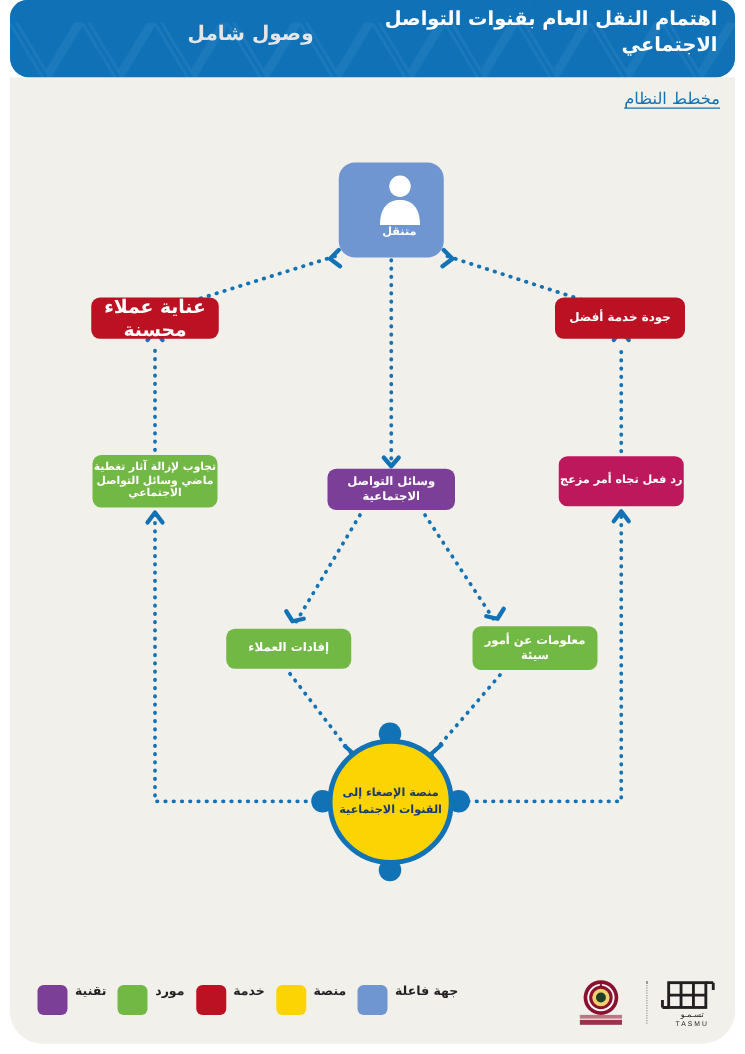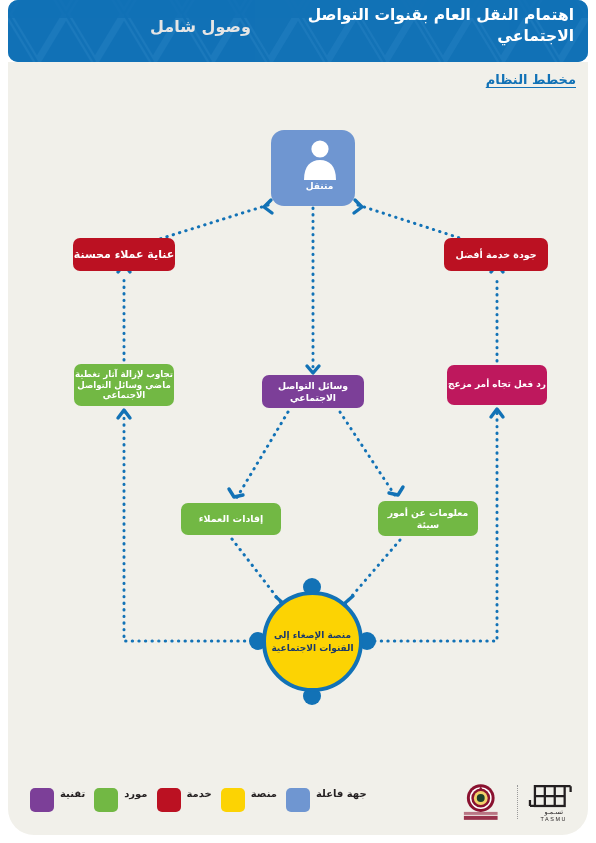--- a/index.html
+++ b/index.html
@@ -27,21 +27,20 @@
     left: 8px;
     top: 0;
     width: 580px;
     height: 62px;
     background: #1272b6;
     border-bottom-left-radius: 16px;
     border-bottom-right-radius: 16px;
     border-top-left-radius: 14px;
     border-top-right-radius: 14px;
     overflow: hidden;
-    border-radius: 10px;
   }
   .header-pattern {
     position: absolute;
     inset: 0;
     opacity: .75;
   }
   .header-title {
     position: absolute;
     right: 14px;
     top: 5px;
@@ -86,21 +85,21 @@
     border-bottom-left-radius: 26px;
     border-bottom-right-radius: 26px;
   }
 
   .subtitle {
     position: absolute;
     right: 20px;
     top: 72px;
     color: #1272b6;
     font-size: 13px;
-    font-weight: 700;
+    font-weight: 400;
     text-decoration: underline;
     text-underline-offset: 3px;
     direction: rtl;
   }
 
   
   #connectors {
     position: absolute;
     left: 0;
     top: 0;
@@ -137,21 +136,21 @@
     padding-left: 13px;
   }
   .actor-glyph { width: 42px; height: 44px; display: block; }
   .actor-label {
     font-size: 9px;
     font-weight: 600;
     color: #ffffff;
     margin-top: 1px;
   }
 
-  .node-svc-left  { left: 73px;  top: 238px; width: 102px; height: 33px; background: #bb1122; font-size: 11px; }
+  .node-svc-left  { left: 73px;  top: 238px; width: 102px; height: 33px; background: #bb1122; font-size: 15px; }
   .node-svc-right { left: 444px; top: 238px; width: 104px; height: 33px; background: #bb1122; font-size: 9.5px; }
 
   .node-res-left  { left: 74px;  top: 364px; width: 100px; height: 42px; background: #72b844; font-size: 8.6px; }
   .node-res-right { left: 447px; top: 365px; width: 100px; height: 40px; background: #be185d; font-size: 9px; }
   .node-res-mid-l { left: 181px; top: 503px; width: 100px; height: 32px; background: #72b844; font-size: 9.5px; }
   .node-res-mid-r { left: 338px; top: 501px; width: 100px; height: 35px; background: #72b844; font-size: 9.3px; margin-left: 40px; }
 
   .node-tech {
     left: 262px; top: 375px; width: 102px; height: 33px;
     background: #7c3f98; font-size: 9.3px;
@@ -320,21 +319,21 @@
   </div>
 
   <div class="node node-rounded node-svc-left">عناية عملاء محسنة</div>
 
   <div class="node node-rounded node-svc-right">جودة خدمة أفضل</div>
 
   <div class="node node-rounded node-res-left">تجاوب لإزالة آثار تغطية ماضي وسائل التواصل الاجتماعي</div>
 
   <div class="node node-rounded node-res-right">رد فعل تجاه أمر مزعج</div>
 
-  <div class="node node-rounded node-tech">وسائل التواصل الاجتماعي</div>
+  <div class="node node-rounded node-tech">وسائل التواصل الاجتماعية</div>
 
   <div class="node node-rounded node-res-mid-l">إفادات العملاء</div>
 
   <div class="node node-rounded node-res-mid-r">معلومات عن أمور سيئة</div>
 
   <div class="platform-wrap">
     <div class="port port-top"></div>
     <div class="port port-bottom"></div>
     <div class="port port-left"></div>
     <div class="port port-right"></div>

